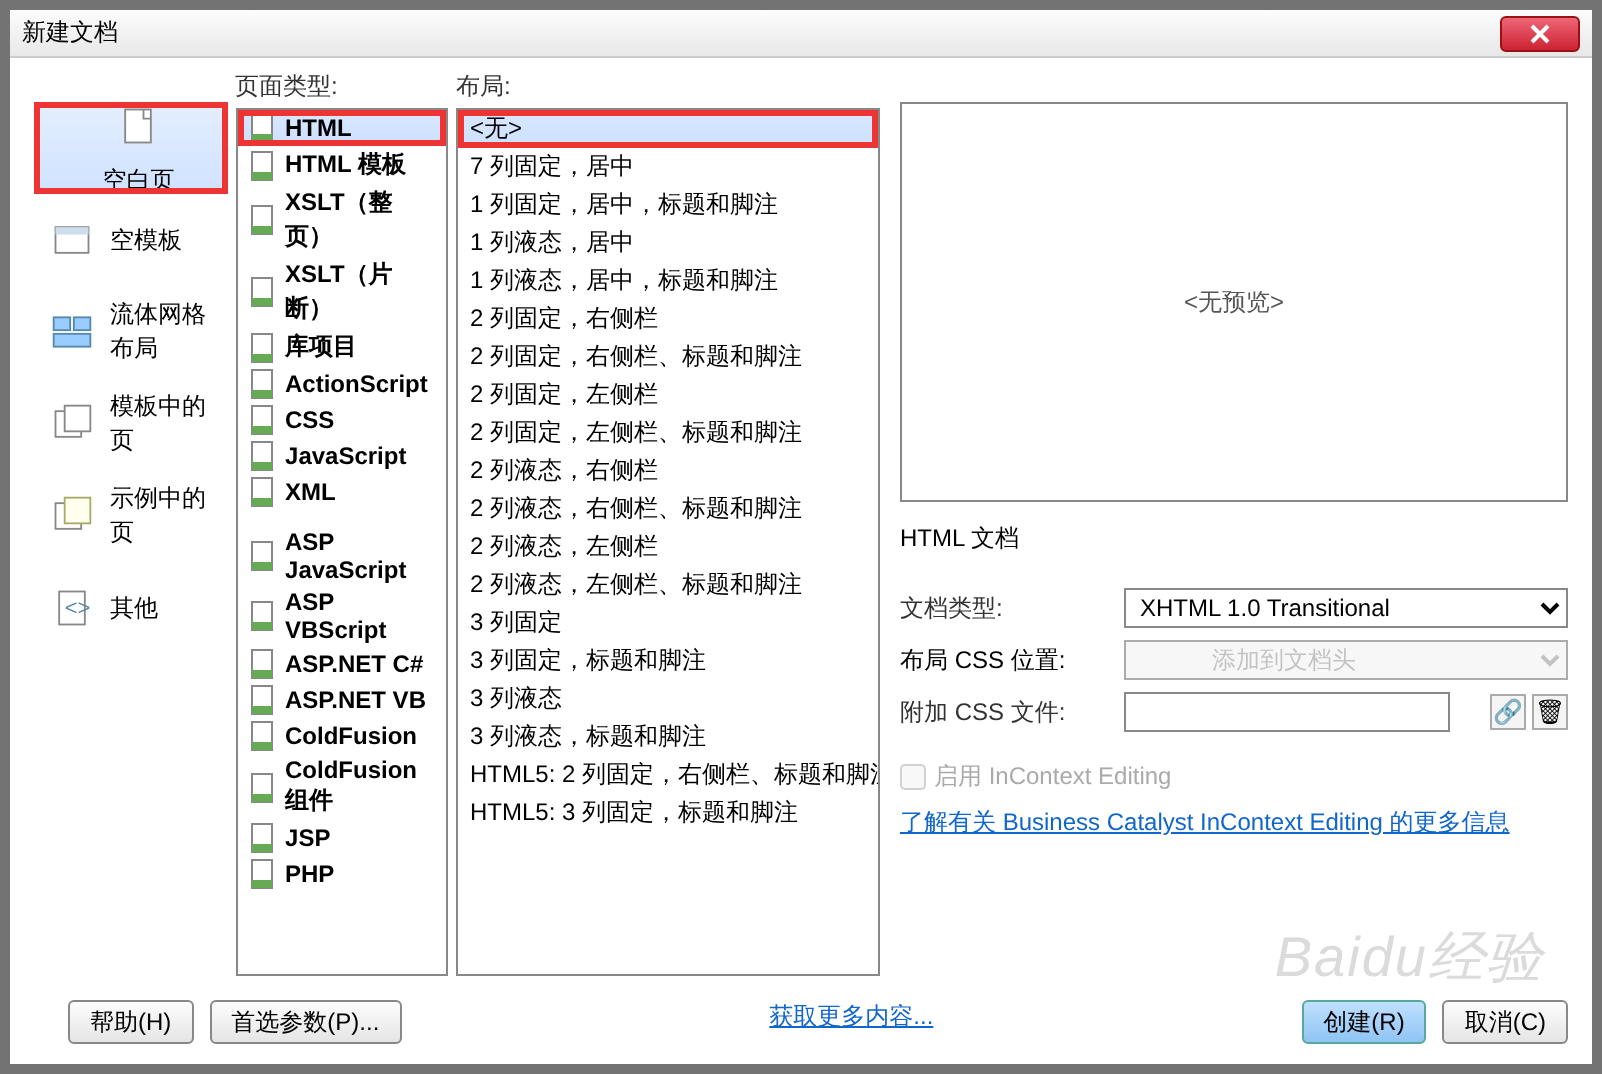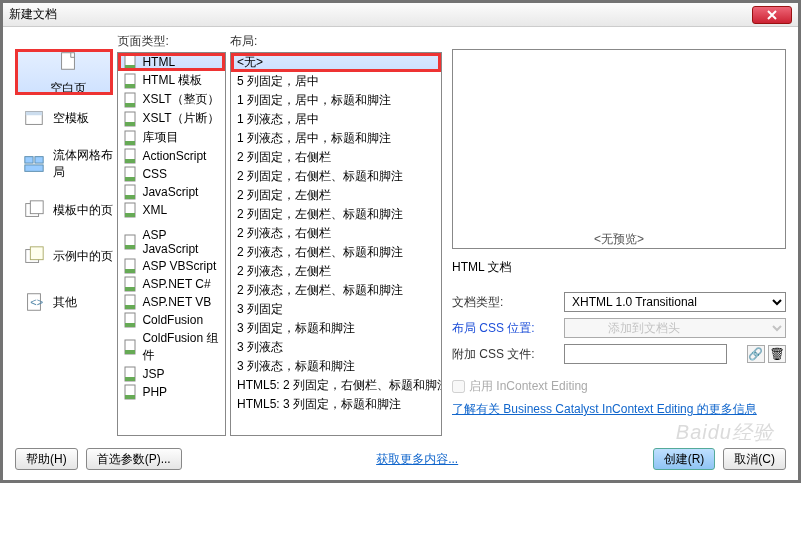--- a/index.html
+++ b/index.html
@@ -1,62 +1,62 @@
 <!DOCTYPE html>
 <html><head>
 <meta charset="utf-8">
 <style>
 * { box-sizing: border-box; margin: 0; padding: 0; font-family: "Microsoft YaHei", "SimSun", Arial, sans-serif; font-size: 12px; }
 body { background: #fff; }
-.dialog { width: 801px; height: 483px; border: 3px solid #737373; position: relative; background: #fff; }
+.dialog { width: 801px; height: 537px; border: 5px solid #737373; position: relative; background: #fff; }
 .titlebar { height: 24px; background: linear-gradient(#fcfcfc, #e8e8e8); border-bottom: 1px solid #ccc; display: flex; align-items: center; padding: 0 6px; }
 .titlebar .title { flex: 1; }
 .close-btn { width: 40px; height: 18px; background: linear-gradient(#e67, #c23); color: #fff; border: 1px solid #911; border-radius: 3px; display: flex; align-items: center; justify-content: center; cursor: pointer; }
 .close-btn svg { width: 10px; height: 10px; }
 .content { position: absolute; top: 30px; left: 12px; right: 12px; bottom: 44px; display: flex; }
 .left-nav { width: 145px; padding-top: 16px; }
 .nav-item { height: 46px; display: flex; align-items: center; gap: 8px; padding-left: 8px; cursor: pointer; }
 .nav-item.active { background: linear-gradient(#e4efff, #cfe2ff); border: 1px solid #9fc2ef; }
 .nav-item.highlighted { outline: 3px solid #e33; outline-offset: -3px; flex-direction: column; }
 .nav-icon { width: 22px; height: 22px; display: flex; align-items: center; justify-content: center; }
 .nav-icon svg { width: 22px; height: 22px; }
 .col { display: flex; flex-direction: column; }
 .col-label { color: #333; padding-bottom: 2px; }
 .page-type { width: 160px; margin-left: 4px; }
-.page-type-list { border: 1px solid #888; flex: 1; background: #fff; overflow-y: auto; }
+.page-type-list { border: 1px solid #888; flex: 1; background: #fff; overflow-y: auto; font-weight: bold; }
 .pt-item { display: flex; align-items: center; gap: 4px; padding: 1px 4px; cursor: pointer; }
 .pt-item.selected { background: linear-gradient(#dbe8ff, #cbe0ff); }
 .pt-item.highlighted { outline: 3px solid #e33; outline-offset: -3px; }
 .pt-icon { width: 16px; height: 16px; }
 .pt-icon svg { width: 16px; height: 16px; }
 .pt-separator { height: 8px; }
 .layout { width: 212px; margin-left: 4px; }
 .layout-list { border: 1px solid #888; flex: 1; background: #fff; overflow-x: auto; overflow-y: hidden; position: relative; }
 .ly-item { padding: 1px 6px; cursor: pointer; white-space: nowrap; }
 .ly-item.selected { background: linear-gradient(#dbe8ff, #cbe0ff); }
 .ly-item.highlighted { outline: 3px solid #e33; outline-offset: -3px; }
 .right { flex: 1; margin-left: 10px; display: flex; flex-direction: column; }
-.preview { border: 1px solid #888; height: 200px; display: flex; align-items: flex-end; justify-content: center; color: #555; margin-top: 16px; }
+.preview { border: 1px solid #888; height: 200px; display: flex; align-items: center; justify-content: center; color: #555; margin-top: 16px; }
 .desc { margin: 10px 0 16px 0; }
 .form-row { display: flex; align-items: center; margin-bottom: 6px; gap: 20px; }
 .form-row label { width: 92px; color: #333; }
-.form-row.disabled label, .form-row.disabled .value { color: #1d4ed8; }
+.form-row.disabled label, .form-row.disabled .value { color: #000000; }
 .form-row select, .form-row input[type=text] { flex: 1; font-size: 12px; height: 20px; border: 1px solid #888; background: #fff; padding: 0 3px; }
 .form-row.disabled select, .form-row.disabled input { color: #aaa; background: #f5f5f5; padding-left: 39px; }
 .small-icons { display: flex; gap: 3px; }
 .small-icon { width: 18px; height: 18px; border: 1px solid #aaa; background: #f5f5f5; display: flex; align-items: center; justify-content: center; cursor: pointer; }
 .checkbox-row { display: flex; align-items: center; gap: 4px; margin-top: 8px; }
 .link-row { margin-top: 6px; }
 .link-row a { color: #16c; text-decoration: underline; cursor: pointer; }
-.footer { position: absolute; left: 12px; right: 12px; bottom: 10px; display: flex; align-items: center; }
+.footer { position: absolute; left: 29px; right: 12px; bottom: 10px; display: flex; }
 .footer .btn { height: 22px; padding: 0 10px; border: 1px solid #888; background: linear-gradient(#fdfdfd, #e5e5e5); border-radius: 3px; cursor: pointer; display: inline-flex; align-items: center; }
 .footer .spacer { flex: 1; }
 .footer .center-link { color: #16c; text-decoration: underline; cursor: pointer; }
 .footer .btn.primary { background: linear-gradient(#bfe0ff, #8fc4f4); border-color: #5a9; }
-.watermark { position: absolute; right: 24px; bottom: 34px; color: #ccc; font-size: 20px; font-style: italic; pointer-events: none; opacity: .7; letter-spacing: 1px; }
+.watermark { position: absolute; right: 24px; bottom: 34px; color: #ccc; font-size: 28px; font-style: italic; pointer-events: none; opacity: .7; letter-spacing: 1px; }
 </style>
 </head>
 <body>
 
 <div class="dialog">
   <div class="titlebar">
     <span class="title">新建文档</span>
     <div class="close-btn">
       <svg viewBox="0 0 10 10">
           <path d="M1 1 L9 9 M9 1 L1 9" stroke="#fff" stroke-width="2"></path>
@@ -247,21 +247,21 @@
               </svg></span>
             <span>PHP</span>
           </div>
         </div>
     </div>
 
     <div class="col layout">
       <div class="col-label">布局:</div>
       <div class="layout-list" id="ly-list">
           <div class="ly-item selected highlighted">&lt;无&gt;</div>
-          <div class="ly-item">5 列固定，居中</div>
+          <div class="ly-item">7 列固定，居中</div>
           <div class="ly-item">1 列固定，居中，标题和脚注</div>
           <div class="ly-item">1 列液态，居中</div>
           <div class="ly-item">1 列液态，居中，标题和脚注</div>
           <div class="ly-item">2 列固定，右侧栏</div>
           <div class="ly-item">2 列固定，右侧栏、标题和脚注</div>
           <div class="ly-item">2 列固定，左侧栏</div>
           <div class="ly-item">2 列固定，左侧栏、标题和脚注</div>
           <div class="ly-item">2 列液态，右侧栏</div>
           <div class="ly-item">2 列液态，右侧栏、标题和脚注</div>
           <div class="ly-item">2 列液态，左侧栏</div>

